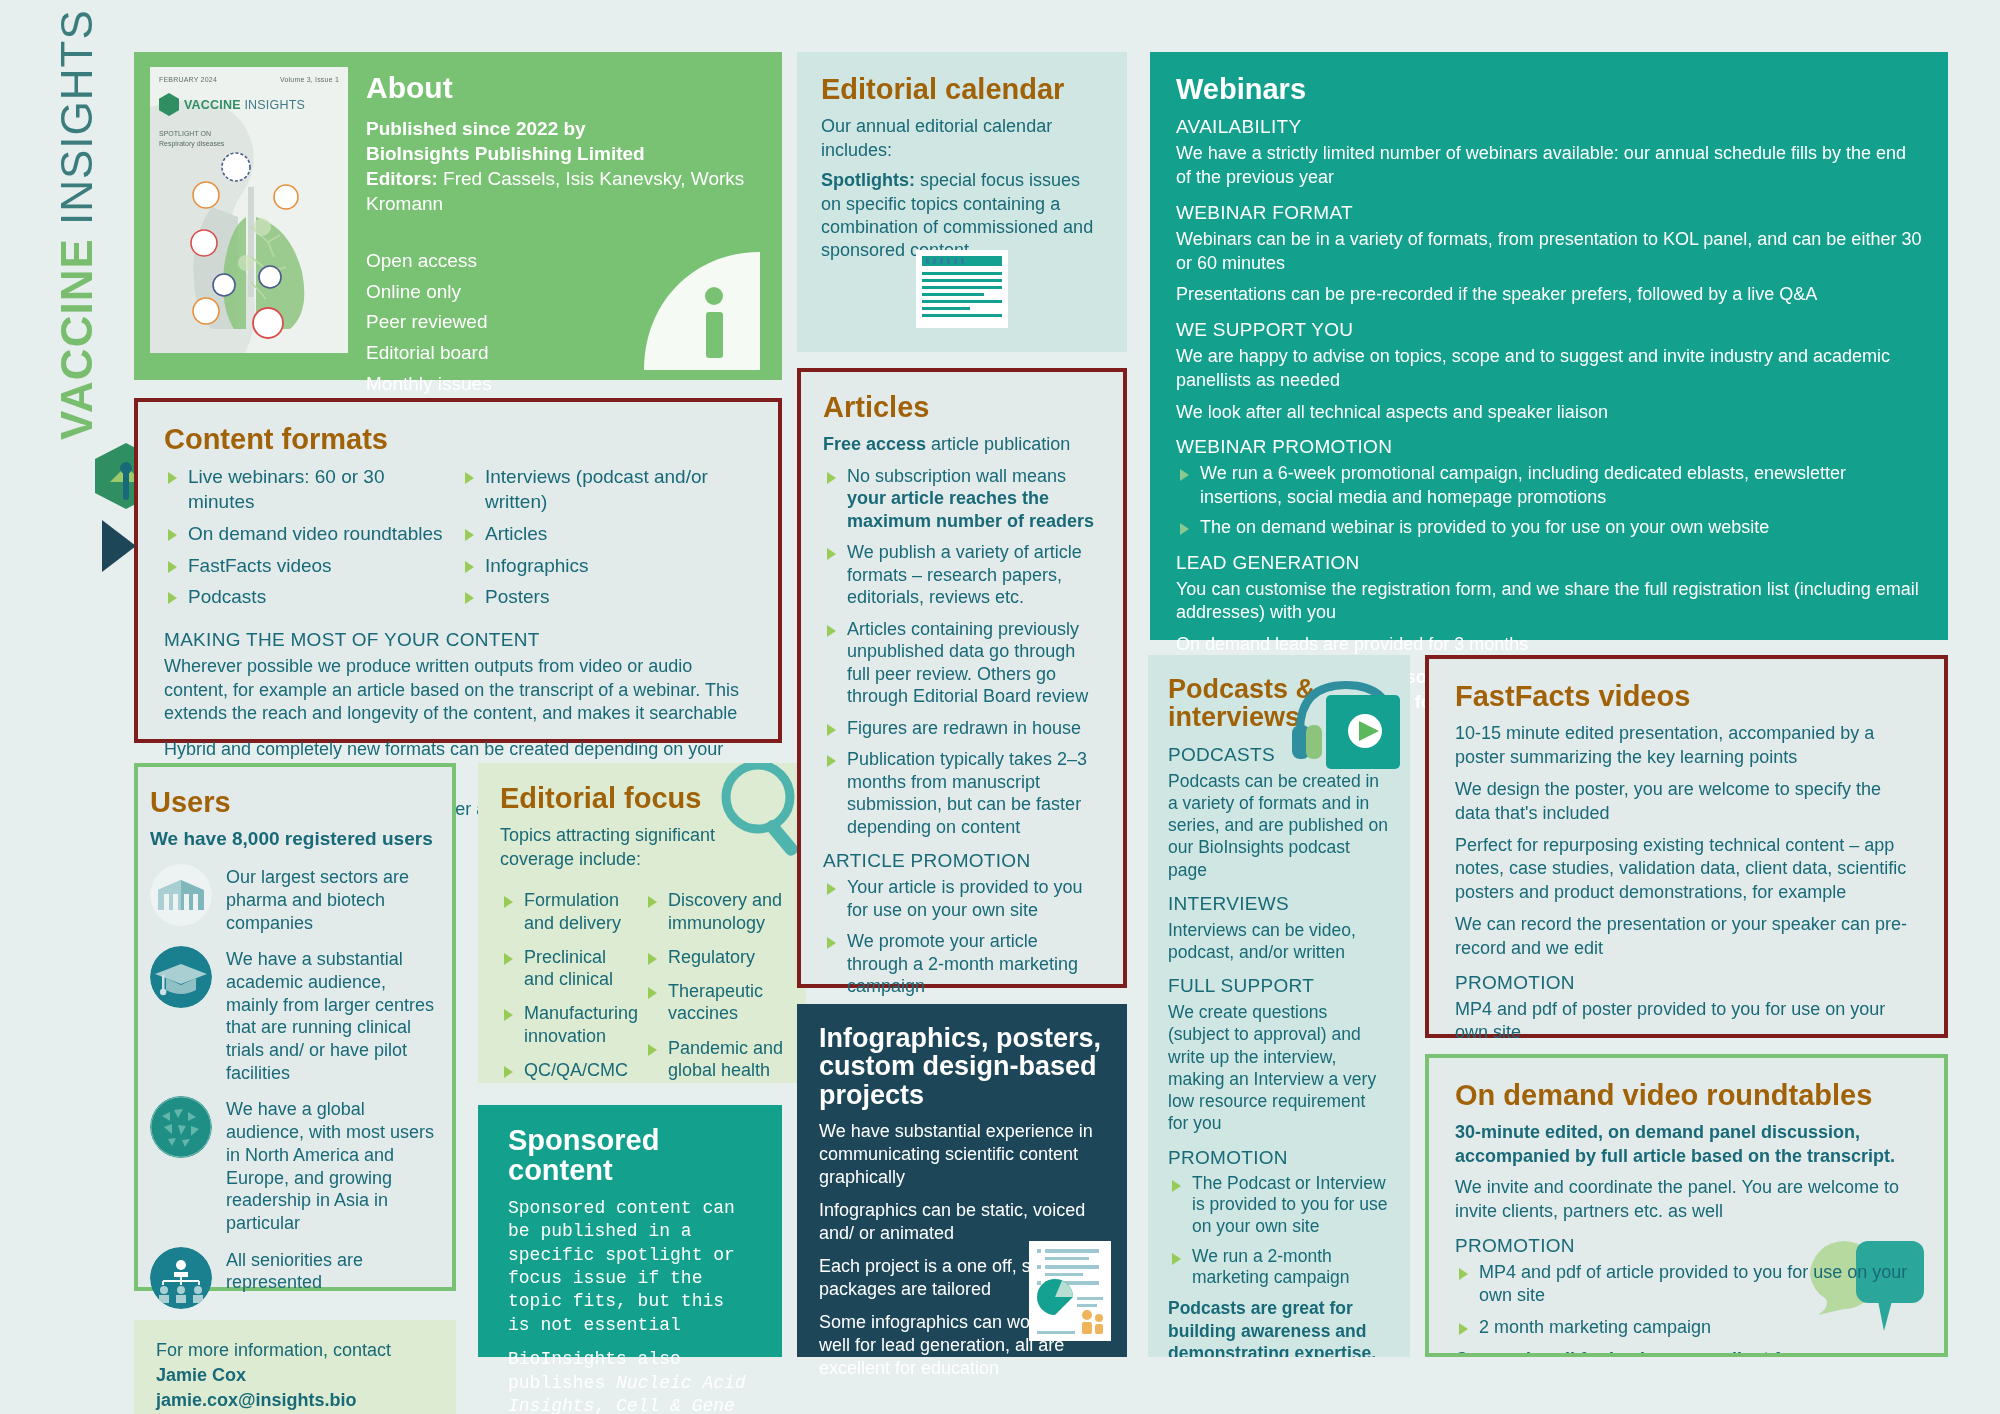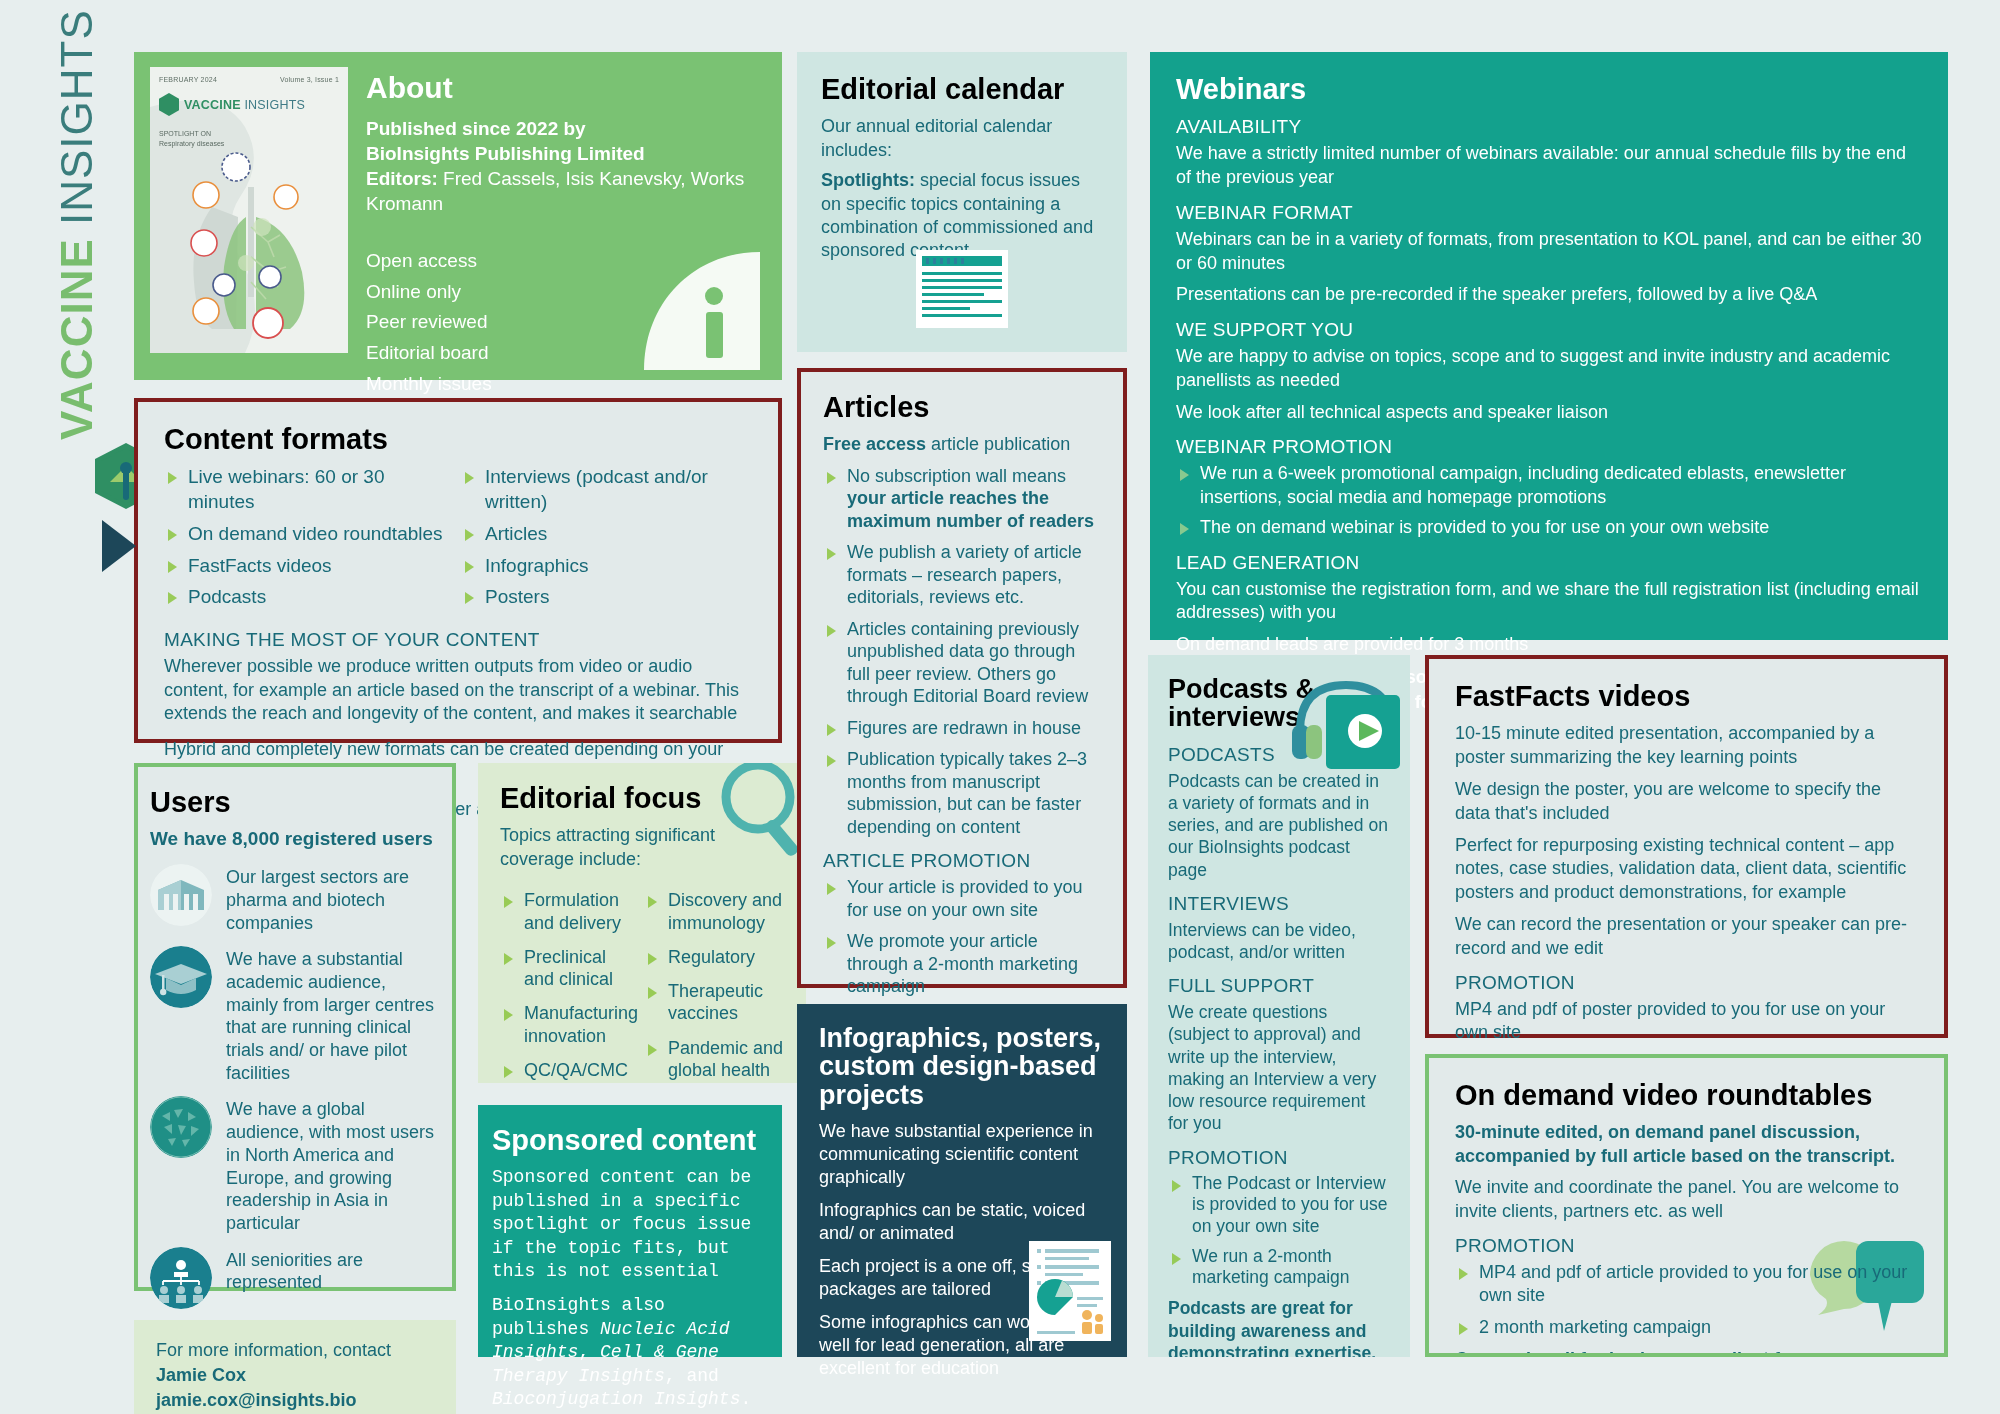--- a/index.html
+++ b/index.html
@@ -37,21 +37,21 @@
   .p-lgreen  { background: #dcebd2; color: #186a78; }
   .p-teal    { background: #13a18d; color: #ffffff; }
   .p-mint    { background: #cfe6e2; color: #186a78; }
   .p-pale    { background: #e2eaea; color: #186a78; }
   .p-dark    { background: #1d4759; color: #ffffff; }
   .b-navy    { border: 4px solid #7f1d1d; }
   .b-green   { border: 4px solid #7ac273; }
 
   h2.title { font-size: 29px; font-weight: 700; line-height: 1.05; margin-bottom: 11px; }
   h2.title.white { color: #ffffff; }
-  h2.title.navy  { color: #000000; }
+  h2.title.navy  { color: #a16207; }
   .kicker { font-size: 19px; letter-spacing: .3px; margin: 12px 0 4px; font-weight: 400; }
   .kicker.white { color: #ffffff; }
   .kicker.navy  { color: #186a78; }
 
   ul.bl { list-style: none; }
   ul.bl li {
     position: relative; padding-left: 24px;
     font-size: 19px; line-height: 1.3; margin-bottom: 7px;
   }
   ul.bl li::before {
@@ -117,21 +117,21 @@
 
   
   #ed-focus { left: 478px; top: 763px; width: 328px; height: 320px; padding: 20px 22px; overflow: hidden; }
   #ed-focus .lede { font-size: 18px; line-height: 1.3; margin-bottom: 18px; }
   #ed-focus .cols { display: flex; gap: 4px; }
   #ed-focus .cols ul { width: 50%; }
   #ed-focus .cols li { font-size: 18px; line-height: 1.24; margin-bottom: 12px; }
   .magnifier { position: absolute; right: -14px; top: -12px; width: 118px; height: 118px; }
 
   
-  #sponsored { left: 478px; top: 1105px; width: 304px; height: 252px; padding: 20px 14px; }
+  #sponsored { left: 478px; top: 1105px; width: 304px; height: 252px; padding: 20px 30px; }
   #sponsored .para { font-size: 18px; line-height: 1.3; margin-bottom: 11px; font-family: Liberation Mono, monospace; }
 
   
   #ed-cal { left: 797px; top: 52px; width: 330px; height: 300px; padding: 22px 24px; }
   #ed-cal .para { font-size: 18px; line-height: 1.3; margin-bottom: 7px; }
   .cal-icon { position: absolute; left: 50%; transform: translateX(-50%); bottom: 20px; width: 100px; height: 86px; }
 
   
   #articles { left: 797px; top: 368px; width: 330px; height: 620px; padding: 20px 22px; }
   #articles .lede { font-size: 18px; line-height: 1.3; margin-bottom: 8px; }

